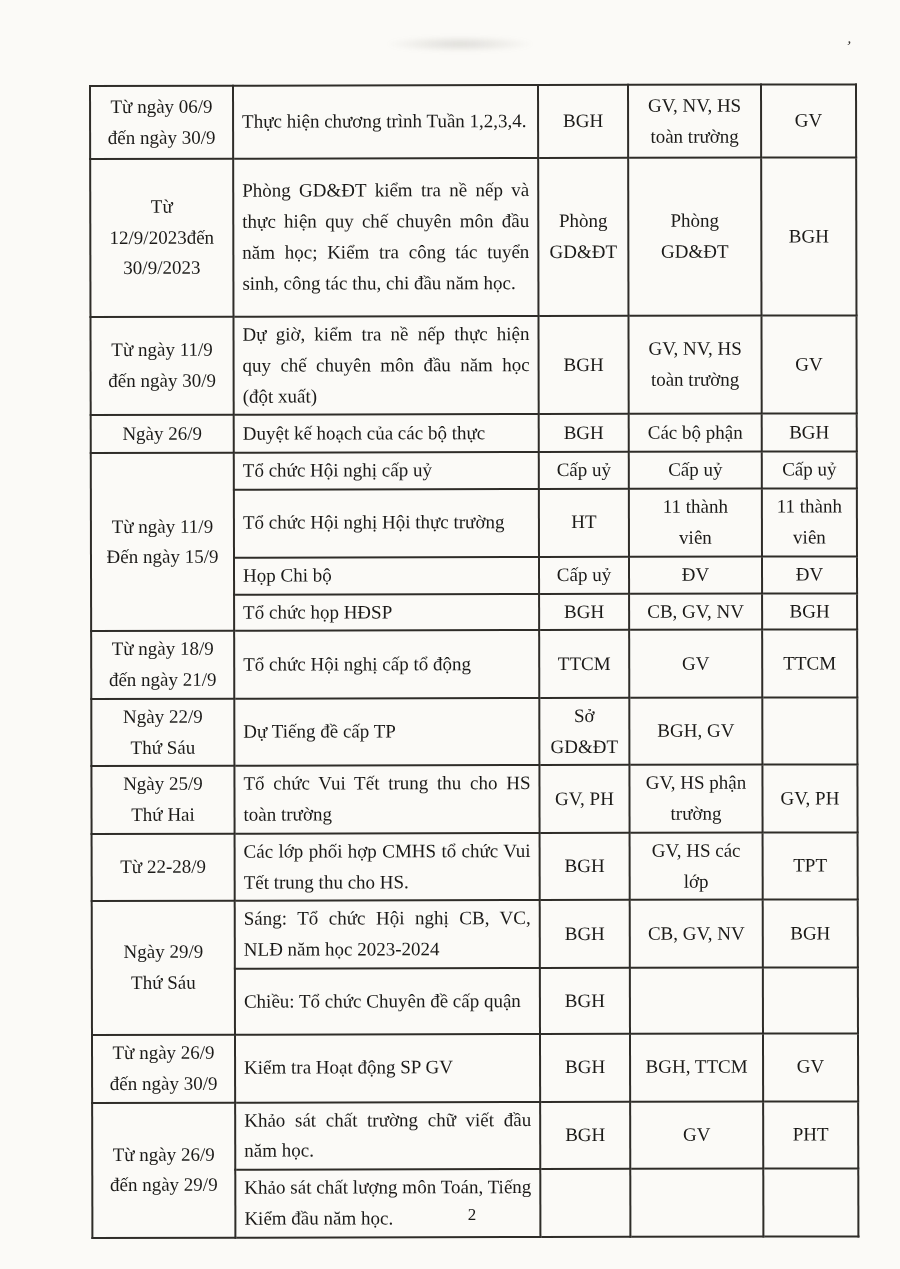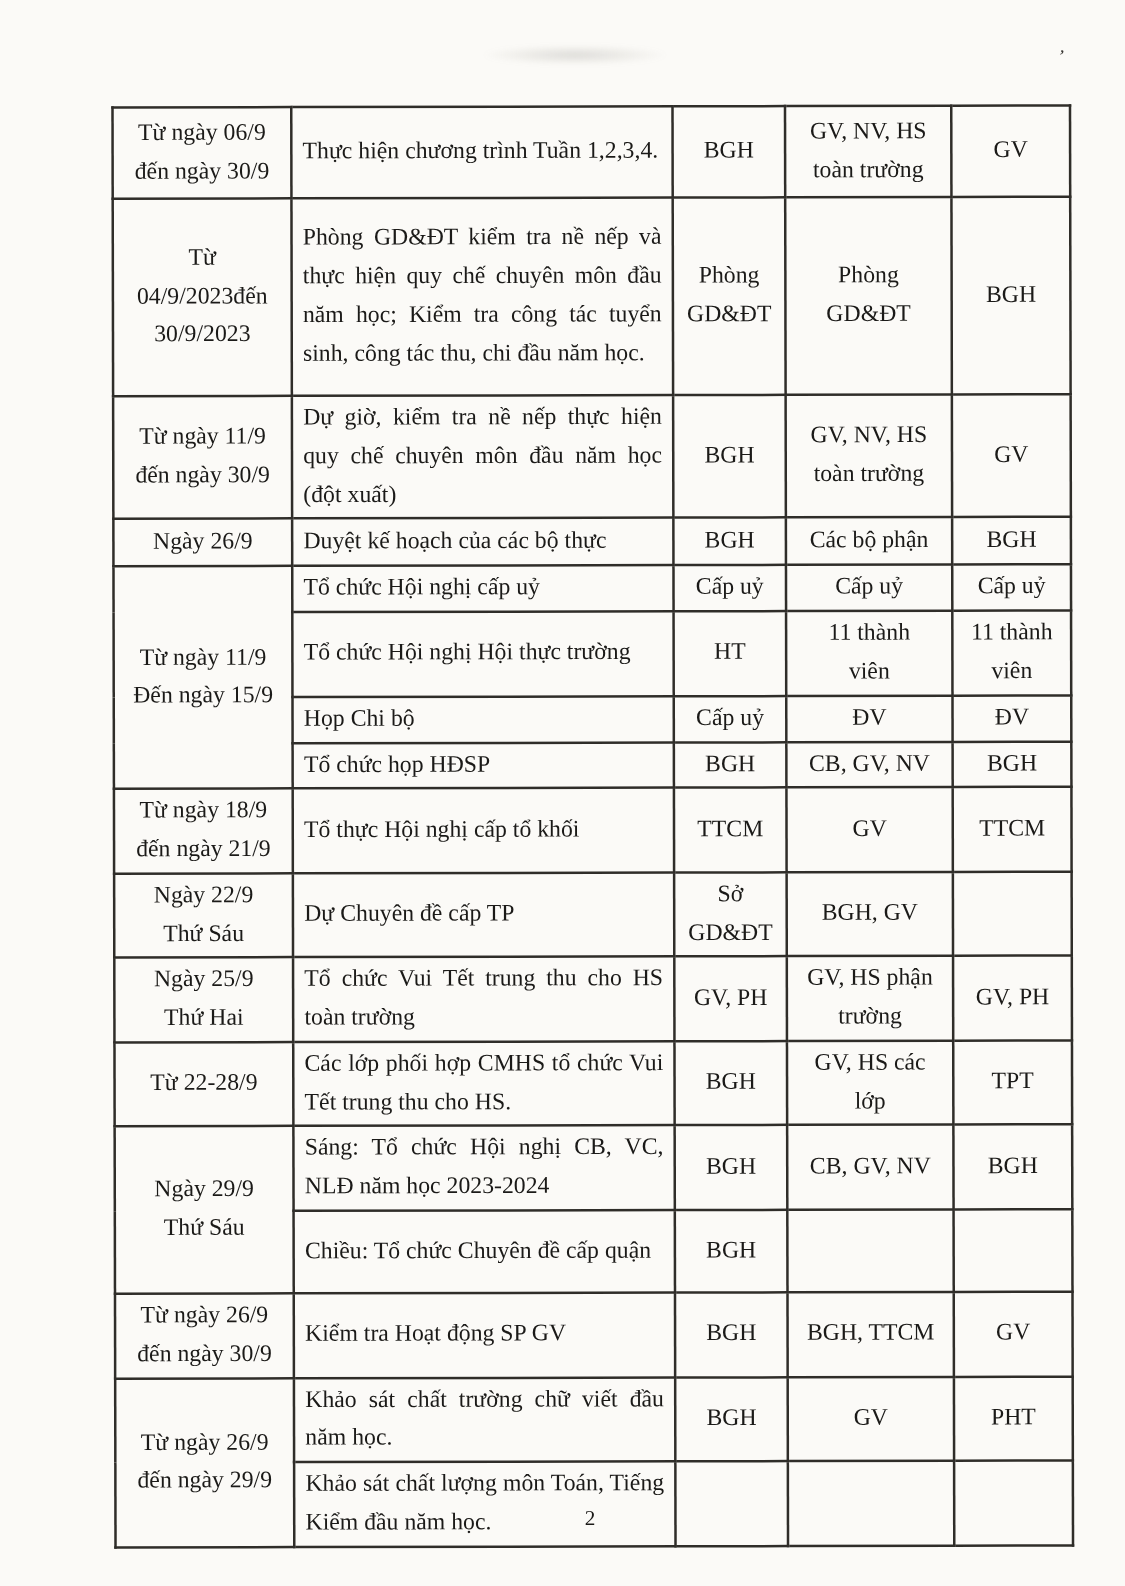--- a/index.html
+++ b/index.html
@@ -84,21 +84,21 @@
         <td class="c-date">Từ ngày 06/9
 đến ngày 30/9</td>
         <td class="c-act">Thực hiện chương trình Tuần 1,2,3,4.</td>
         <td class="c-lead">BGH</td>
         <td class="c-part">GV, NV, HS
 toàn trường</td>
         <td class="c-charge">GV</td>
       </tr>
       <tr style="height:158px">
         <td class="c-date">Từ
-04/9/2023đến
+12/9/2023đến
 30/9/2023</td>
         <td class="c-act">Phòng GD&amp;ĐT kiểm tra nề nếp và thực hiện quy chế chuyên môn đầu năm học; Kiểm tra công tác tuyển sinh, công tác thu, chi đầu năm học.</td>
         <td class="c-lead">Phòng
 GD&amp;ĐT</td>
         <td class="c-part">Phòng
 GD&amp;ĐT</td>
         <td class="c-charge">BGH</td>
       </tr>
       <tr style="height:92px">
         <td class="c-date">Từ ngày 11/9
@@ -140,29 +140,29 @@
       </tr>
       <tr style="height:36px">
         <td class="c-act">Tổ chức họp HĐSP</td>
         <td class="c-lead">BGH</td>
         <td class="c-part">CB, GV, NV</td>
         <td class="c-charge">BGH</td>
       </tr>
       <tr style="height:62px">
         <td class="c-date">Từ ngày 18/9
 đến ngày 21/9</td>
-        <td class="c-act">Tổ thực Hội nghị cấp tổ khối</td>
+        <td class="c-act">Tổ chức Hội nghị cấp tổ động</td>
         <td class="c-lead">TTCM</td>
         <td class="c-part">GV</td>
         <td class="c-charge">TTCM</td>
       </tr>
       <tr style="height:66px">
         <td class="c-date">Ngày 22/9
 Thứ Sáu</td>
-        <td class="c-act">Dự Chuyên đề cấp TP</td>
+        <td class="c-act">Dự Tiếng đề cấp TP</td>
         <td class="c-lead">Sở
 GD&amp;ĐT</td>
         <td class="c-part">BGH, GV</td>
         <td class="c-charge"></td>
       </tr>
       <tr style="height:62px">
         <td class="c-date">Ngày 25/9
 Thứ Hai</td>
         <td class="c-act">Tổ chức Vui Tết trung thu cho HS toàn trường</td>
         <td class="c-lead">GV, PH</td>

